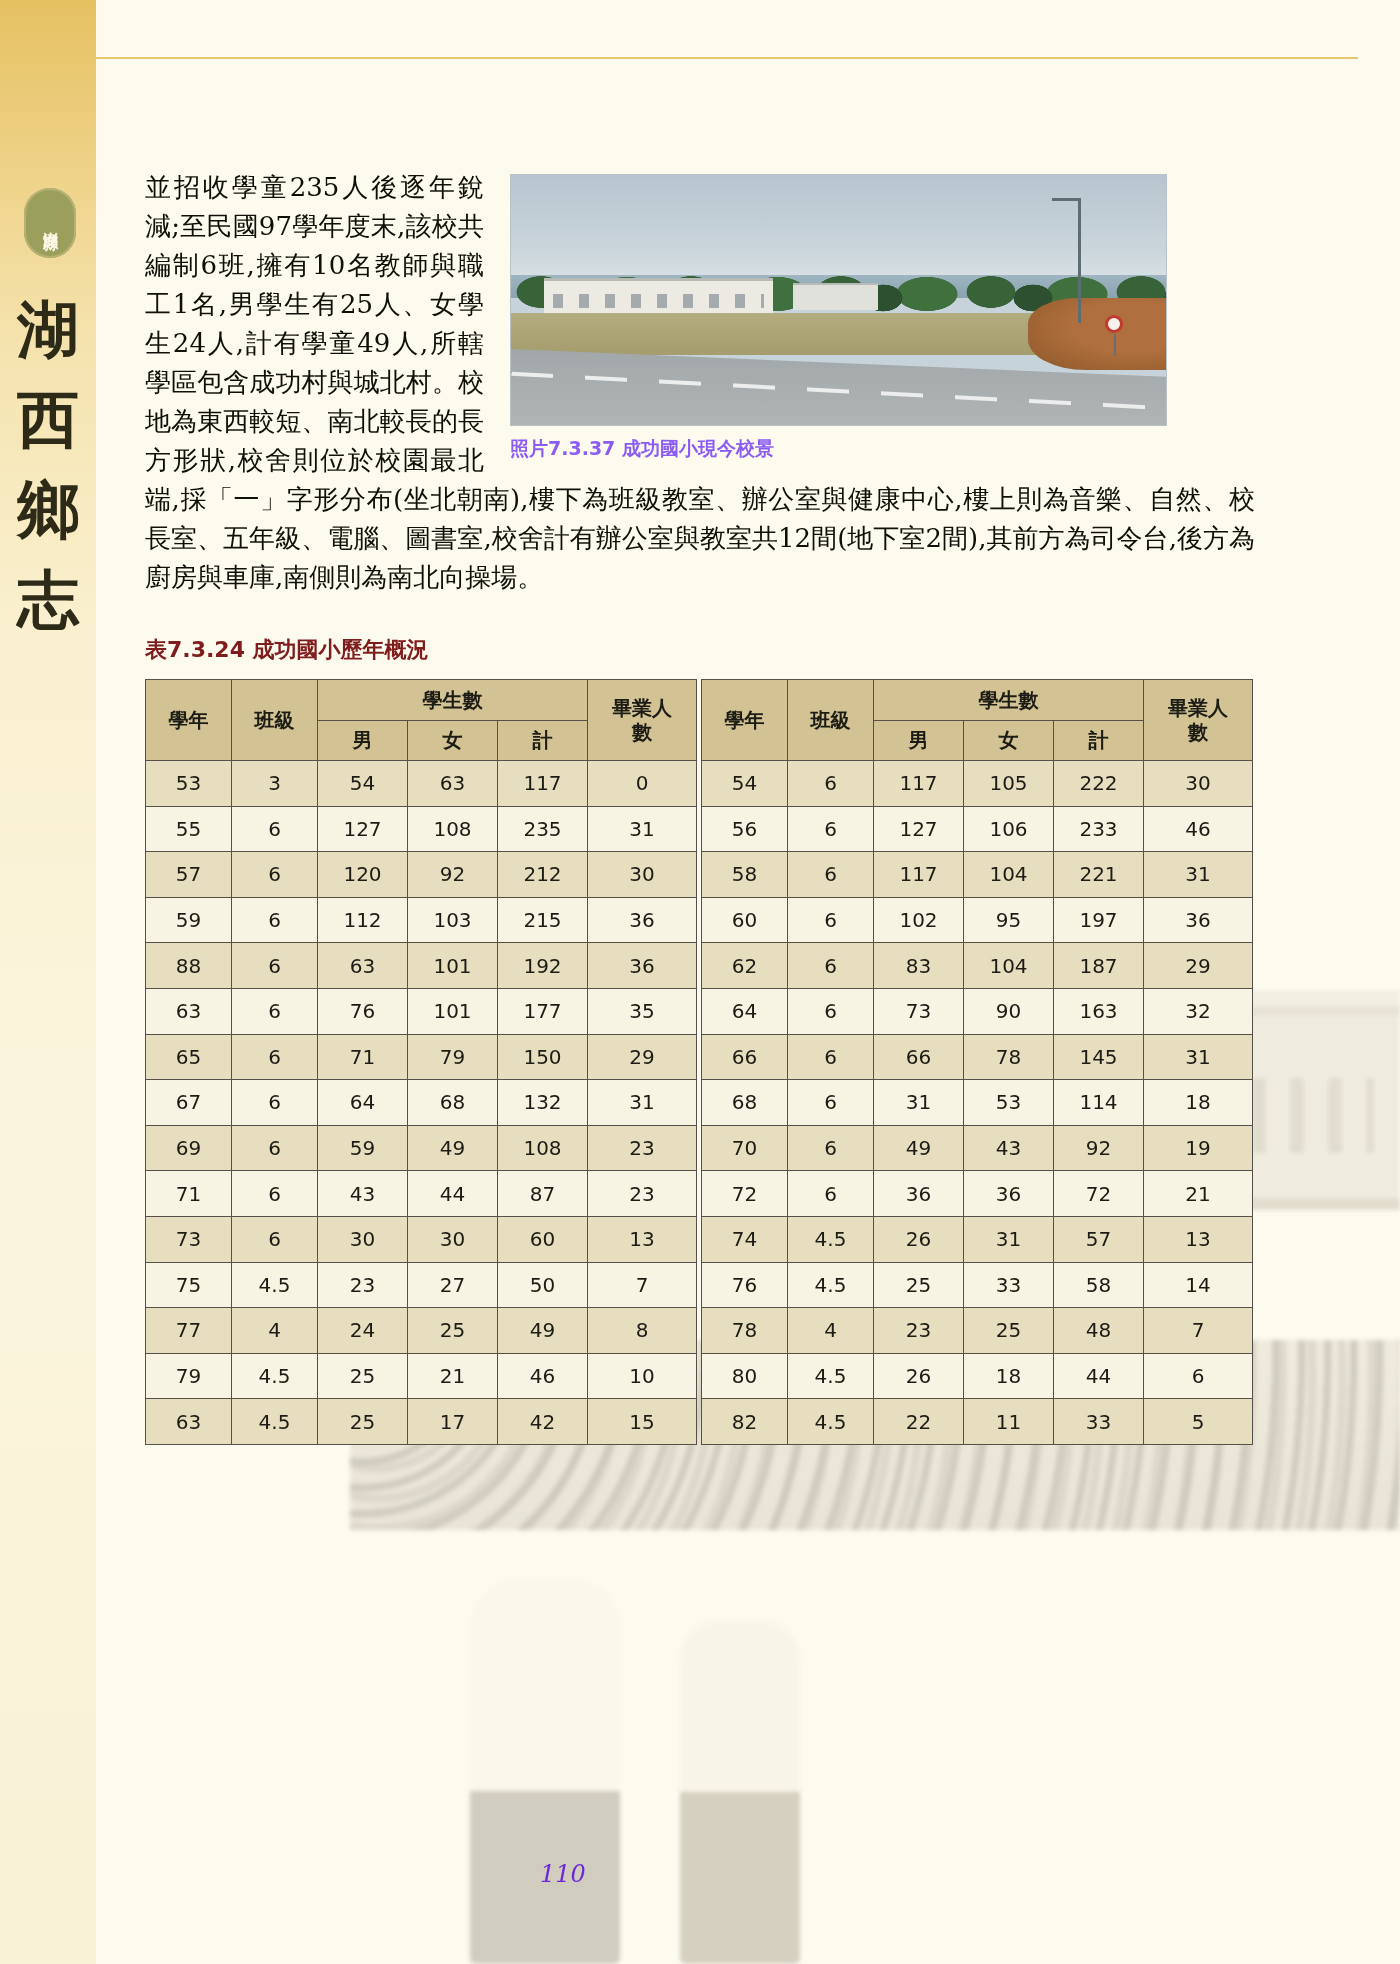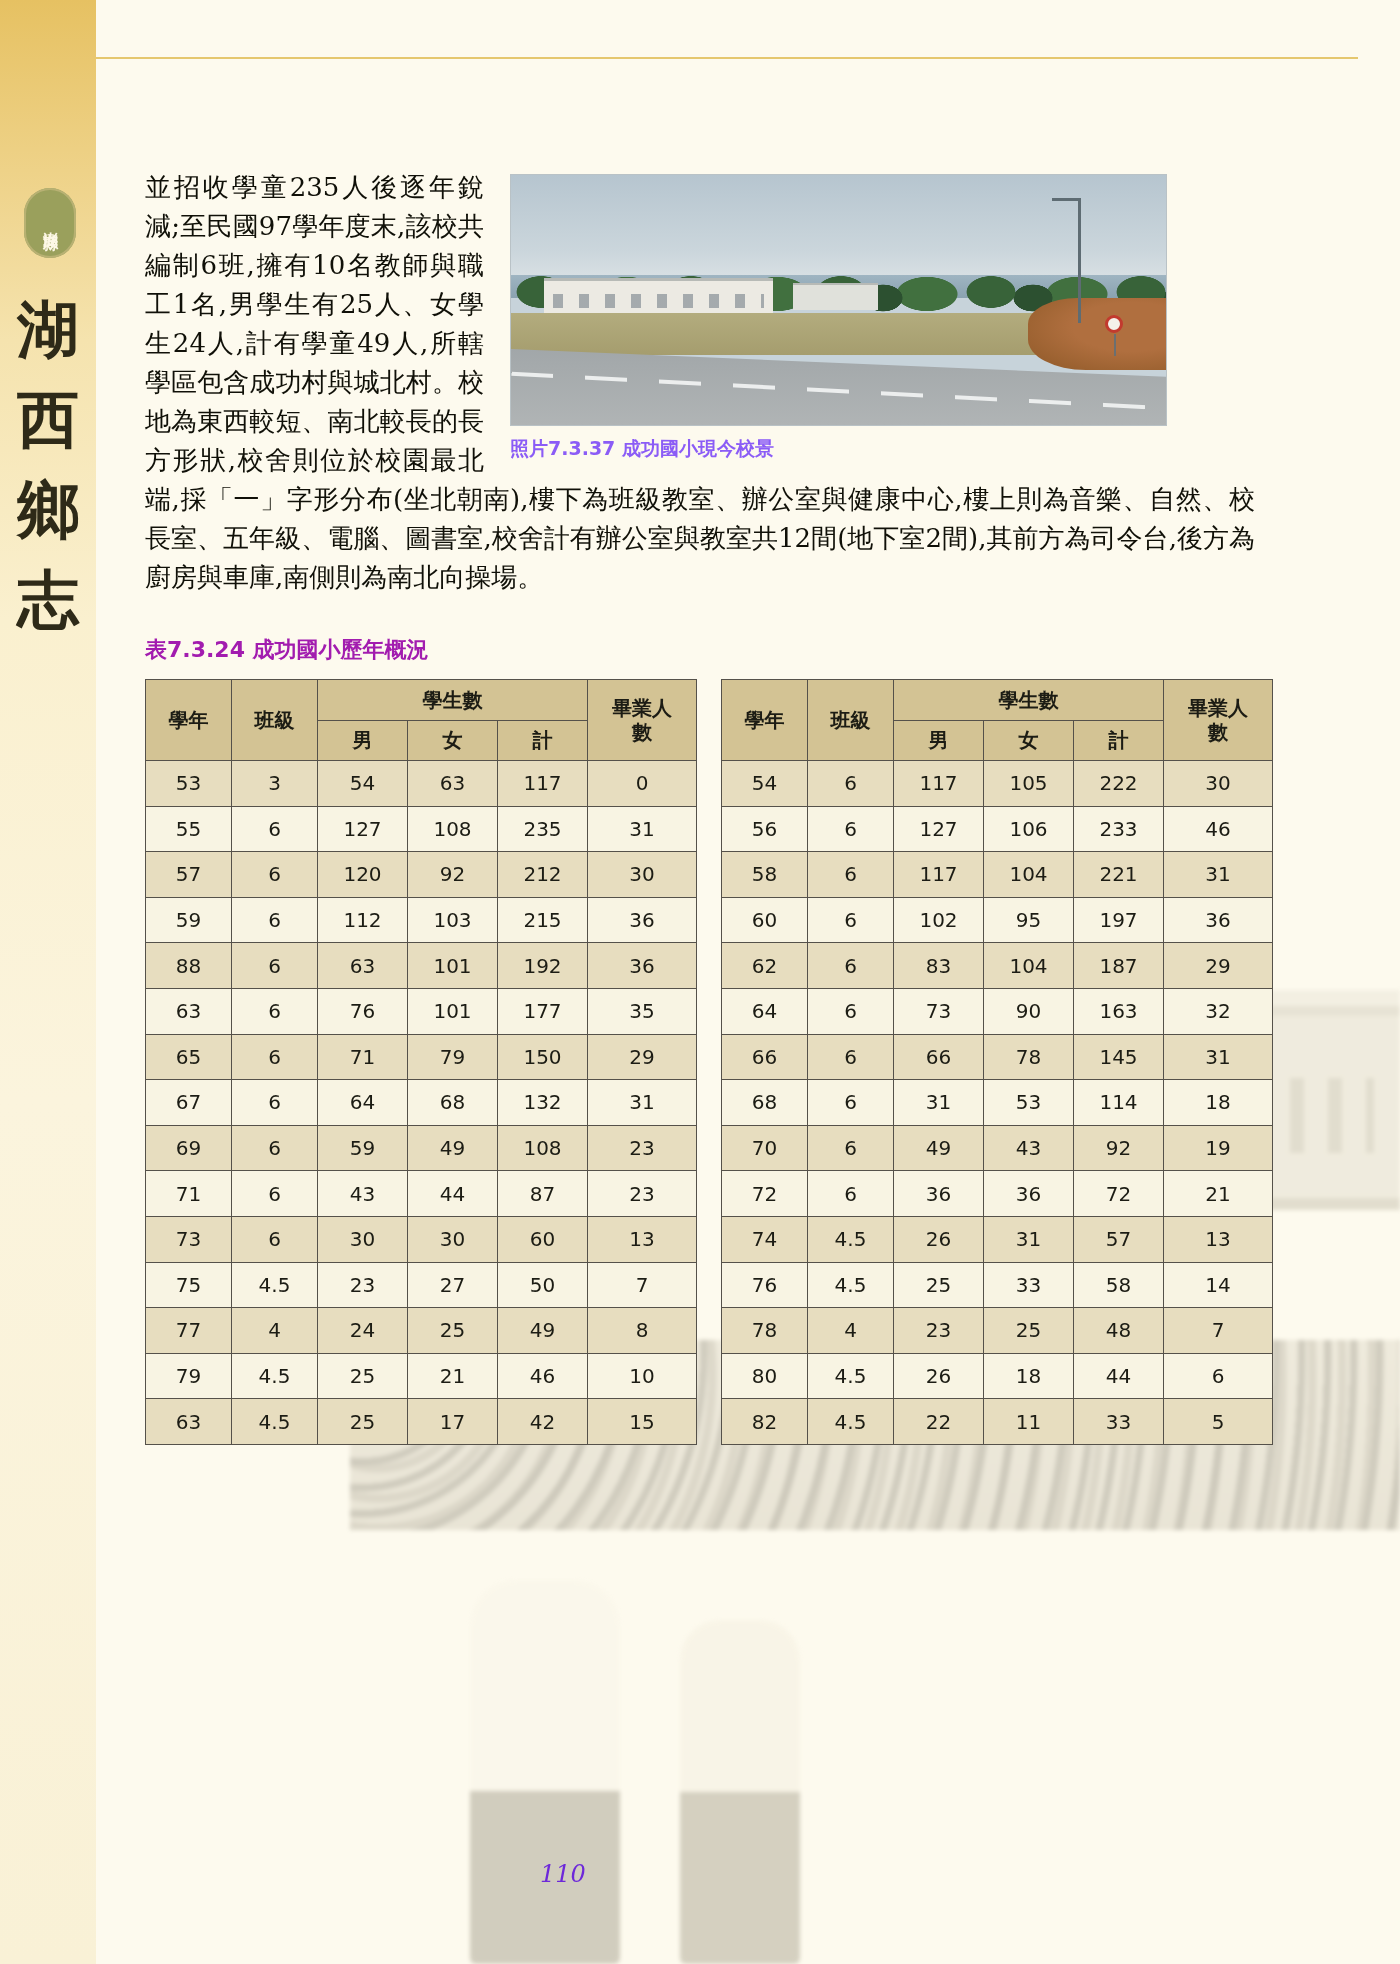--- a/index.html
+++ b/index.html
@@ -74,22 +74,22 @@
   .ph-lane  { position:absolute; left:0; bottom:13%; width:100%; height:4px; transform:rotate(3deg);
     background:repeating-linear-gradient(90deg,#eceeee 0 42px,rgba(0,0,0,0) 42px 74px); }
   .ph-pole  { position:absolute; right:13%; top:9%; width:3px; height:50%; background:#5e6c73; }
   .ph-pole::after { content:""; position:absolute; top:0; right:1px; width:28px; height:3px; background:#5e6c73; }
   .ph-sign  { position:absolute; right:6.5%; top:56%; width:12px; height:12px; border-radius:50%; border:3px solid #c23a2e; background:#f4f2ea; }
   .ph-sign::after { content:""; position:absolute; left:6px; top:16px; width:2px; height:22px; background:#6b6f70; }
   figcaption { font-family:"DejaVu Sans", sans-serif; font-weight:700; font-size:19px; color:#8b5cf6; margin-top:10px; }
 
   
   .table-section { clear:both; padding-top:38px; }
-  .table-title { font-family:"DejaVu Sans", sans-serif; font-weight:700; font-size:22px; color:#a21caf; margin:0 0 14px 0; }
-  .tables-row { display:flex; gap:24px; }
+  .table-title { font-family:"DejaVu Sans", sans-serif; font-weight:700; font-size:22px; color:#7f1d1d; margin:0 0 14px 0; }
+  .tables-row { display:flex; gap:4px; }
   table.stats { border-collapse:collapse; width:551px; table-layout:fixed; font-family:"DejaVu Sans", sans-serif; }
   table.stats th, table.stats td { border:1px solid #55514a; text-align:center; vertical-align:middle; color:#1c1c14; }
   table.stats th { background:#d3c394; font-size:20px; font-weight:600; height:33px; line-height:24px; }
   table.stats th.th-grad { padding:16px 22px; line-height:24px; }
   table.stats td { font-size:20px; height:42px; }
   table.stats tbody tr:nth-child(odd)  td { background:#e7ddbf; }
   table.stats tbody tr:nth-child(even) td { background:#f8f4e3; }
   col.c-year{width:86px;} col.c-class{width:86px;} col.c-m{width:90px;} col.c-f{width:90px;} col.c-t{width:90px;} col.c-g{width:109px;}
 
   

